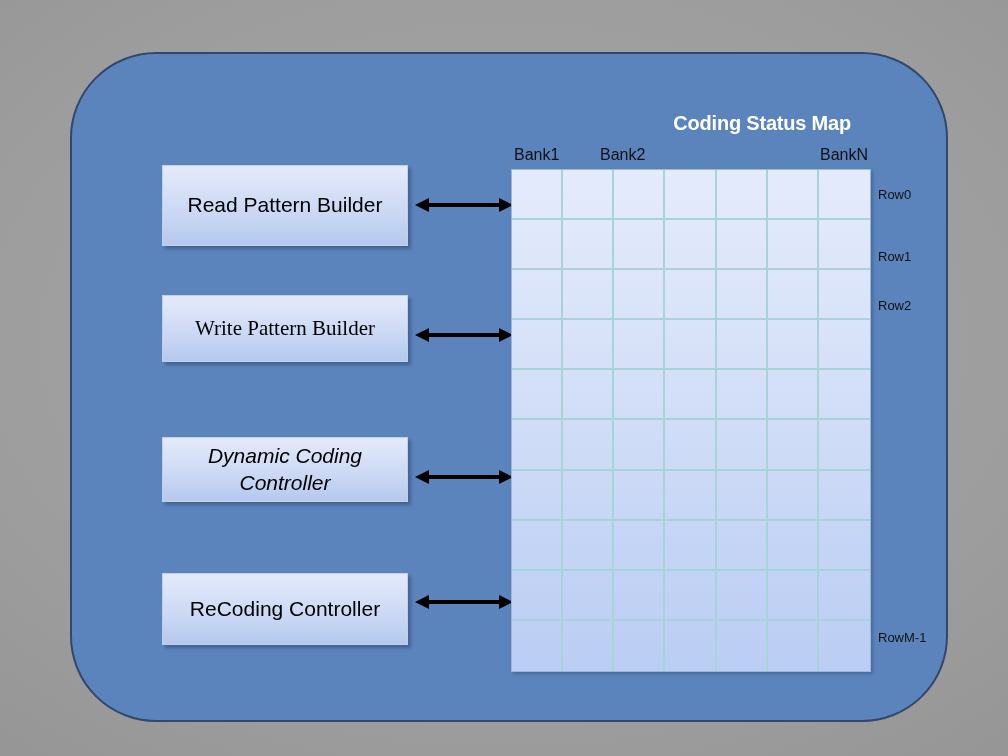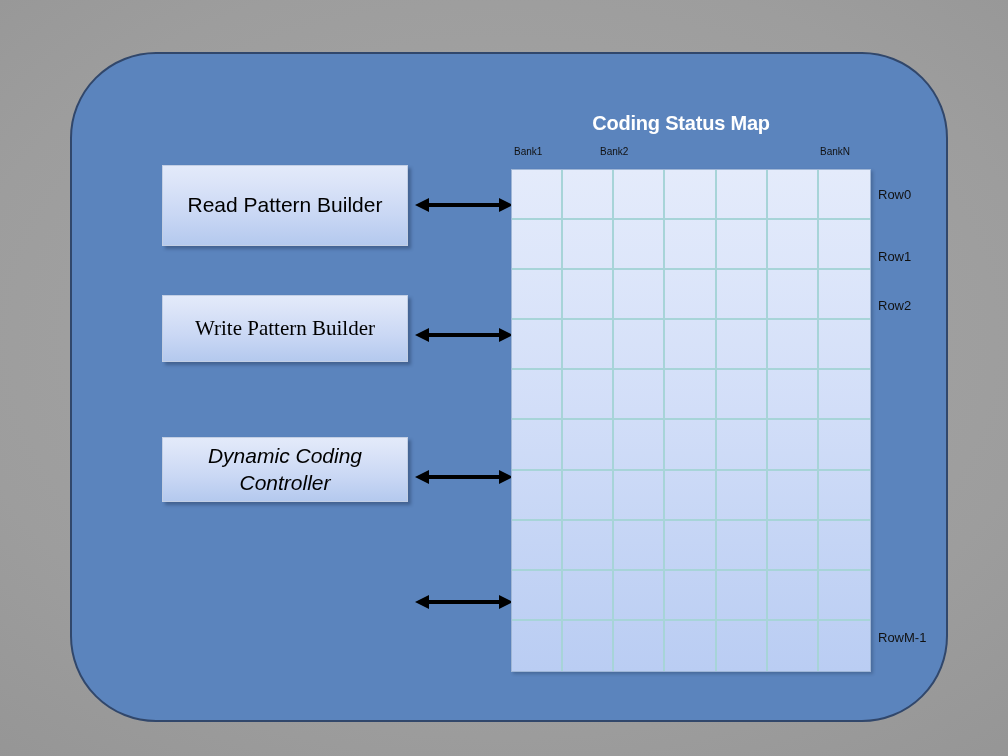--- a/index.html
+++ b/index.html
@@ -47,21 +47,21 @@
     left: 0;
     right: 0;
     top: 62px;
     text-align: center;
     font-size: 31px;
   }
   #map-title {
     left: 511px;
     width: 340px;
     top: 112px;
-    text-align: center;
+    text-align: right;
     font-size: 20px;
   }
 
   
   .proc-box {
     position: absolute;
     left: 162px;
     width: 246px;
     box-sizing: border-box;
     border: 1px solid #c3cfe4;
@@ -114,21 +114,21 @@
     box-sizing: border-box;
   }
   .cell.last-col { border-right: none; }
   .cell.last-row { border-bottom: none; }
 
   
   .bank-label {
     position: absolute;
     top: 146px;
     color: #111111;
-    font-size: 10px;
+    font-size: 16px;
     white-space: nowrap;
   }
   #bank-1 { left: 514px; }
   #bank-2 { left: 560px; margin-left: 40px; }
   #bank-n { left: 820px; }
 
   
   .row-label {
     position: absolute;
     left: 878px;
@@ -150,20 +150,21 @@
 
 
   <div class="title" id="map-title">Coding Status Map</div>
 
   <div class="proc-box" id="box-read">Read Pattern Builder</div>
 
   <div class="proc-box" id="box-write">Write Pattern Builder</div>
 
   <div class="proc-box" id="box-dynamic">Dynamic Coding Controller</div>
 
+  <div class="proc-box" id="box-recode">ReCoding Controller</div>
 
   <svg class="arrow" id="arrow-1" viewBox="0 0 98 22">
     <line x1="8" y1="11" x2="90" y2="11" stroke="#000" stroke-width="4"></line>
     <polygon points="0,11 14,4 14,18" fill="#000"></polygon>
     <polygon points="98,11 84,4 84,18" fill="#000"></polygon>
   </svg>
 
   <svg class="arrow" id="arrow-2" viewBox="0 0 98 22">
     <line x1="8" y1="11" x2="90" y2="11" stroke="#000" stroke-width="4"></line>
     <polygon points="0,11 14,4 14,18" fill="#000"></polygon>

